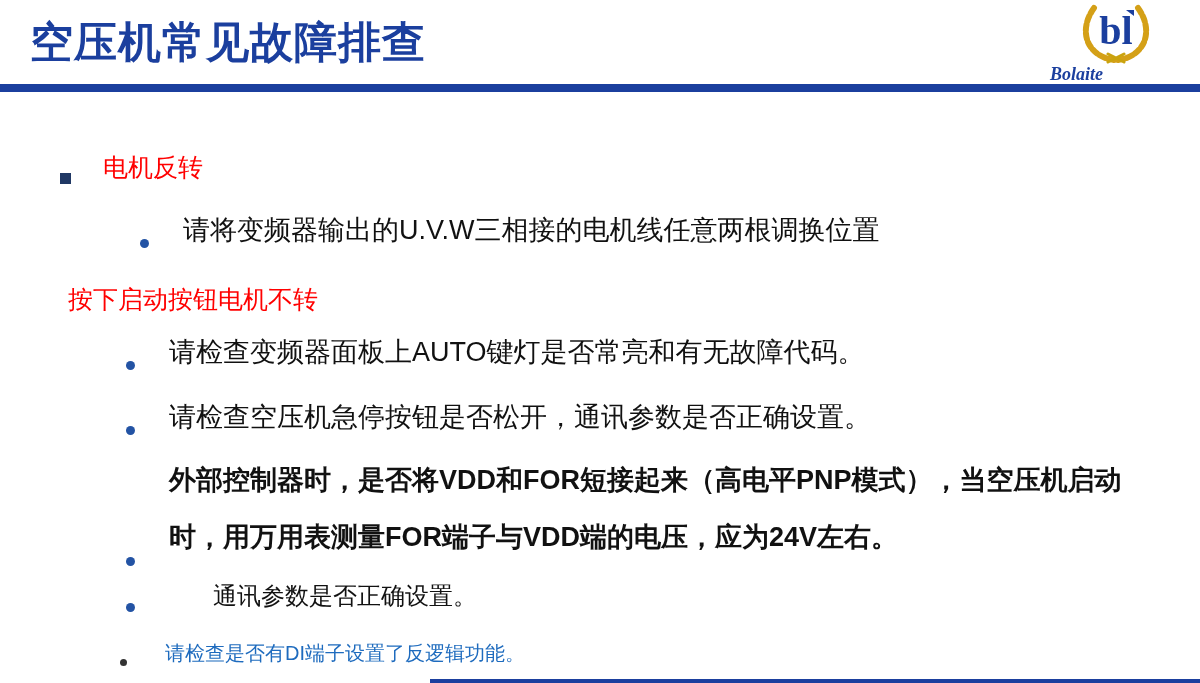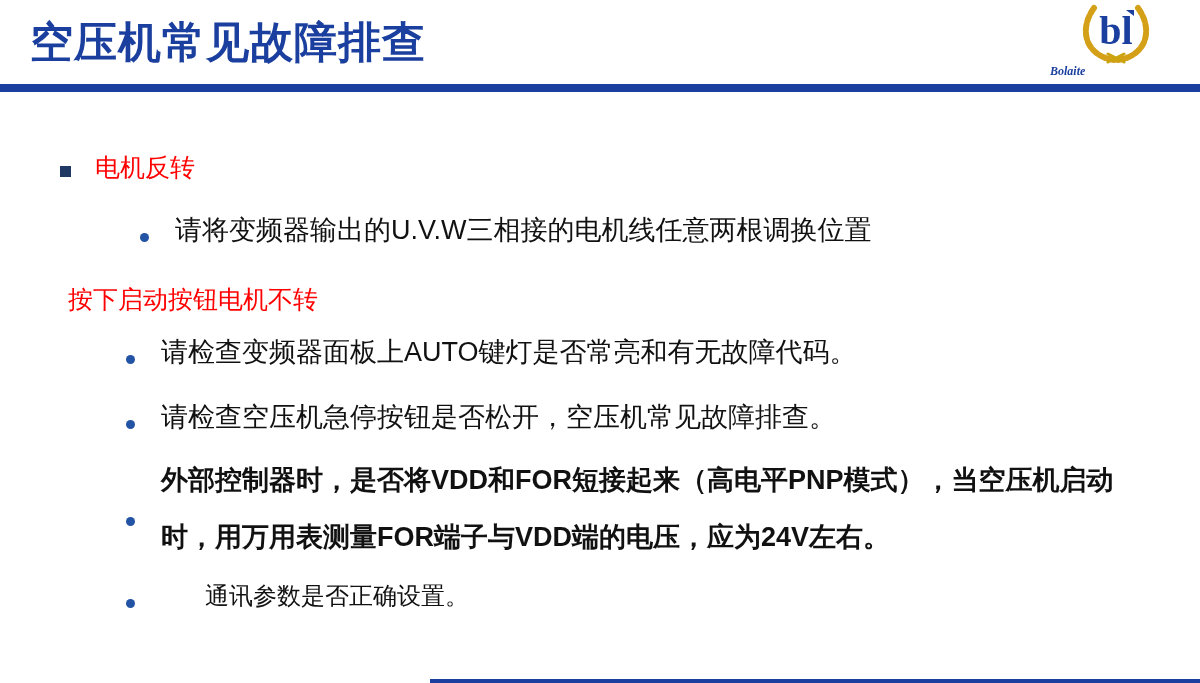--- a/index.html
+++ b/index.html
@@ -23,24 +23,24 @@
   }
   
   .logo{
     position:absolute;right:18px;top:2px;width:132px;
     text-align:left;
   }
   .brand-name{
     margin-top:-4px;
     font-family:"Liberation Serif","DejaVu Serif",serif;
     font-style:italic;font-weight:bold;
-    font-size:12px;color:#1b3f9e;
+    font-size:18px;color:#1b3f9e;
   }
   
-  .row{position:absolute;display:flex;align-items:center;}
+  .row{position:absolute;display:flex;align-items:flex-end;gap:8px;}
   .bullet-square{
     flex:0 0 auto;width:11px;height:11px;background:#203864;
     margin:9px 24px 0 0;
   }
   .bullet-dot{
     flex:0 0 auto;width:9px;height:9px;border-radius:50%;
     background:#2353a4;margin:14px 26px 0 0;
   }
   .bullet-dot.small{width:7px;height:7px;background:#333333;margin:9px 30px 0 0;}
   .txt-red{font-size:25px;color:#ff0000;line-height:34px;}
@@ -98,28 +98,32 @@
     <span class="bullet-dot"></span>
     <span class="txt-black">请检查变频器面板上AUTO键灯是否常亮和有无故障代码。</span>
   </div>
 
   <div class="row r3">
     <span class="txt-red">按下启动按钮电机不转</span>
   </div>
 
   <div class="row r5">
     <span class="bullet-dot"></span>
-    <span class="txt-black">请检查空压机急停按钮是否松开，空压机常见故障排查。</span>
+    <span class="txt-black">请检查空压机急停按钮是否松开，通讯参数是否正确设置。</span>
   </div>
 
   <div class="row r6">
     <span class="bullet-dot"></span>
     <span class="txt-black">外部控制器时，是否将VDD和FOR短接起来（高电平PNP模式），当空压机启动时，用万用表测量FOR端子与VDD端的电压，应为24V左右。</span>
   </div>
 
   <div class="row r7">
     <span class="bullet-dot"></span>
     <span class="txt-black-sm">通讯参数是否正确设置。</span>
   </div>
 
+  <div class="row r8">
+    <span class="bullet-dot small"></span>
+    <span class="txt-blue-sm">请检查是否有DI端子设置了反逻辑功能。</span>
+  </div>
 
   <div class="bottom-rule"></div>
 </div>
 
 </body></html>

